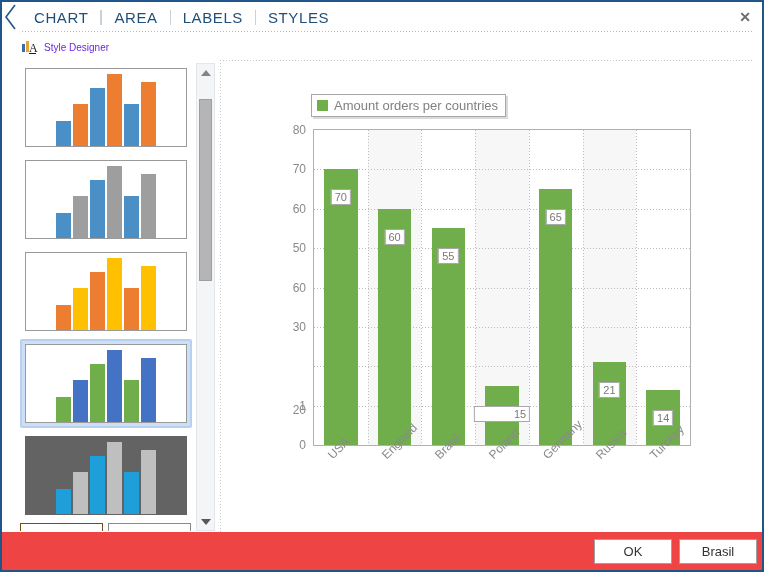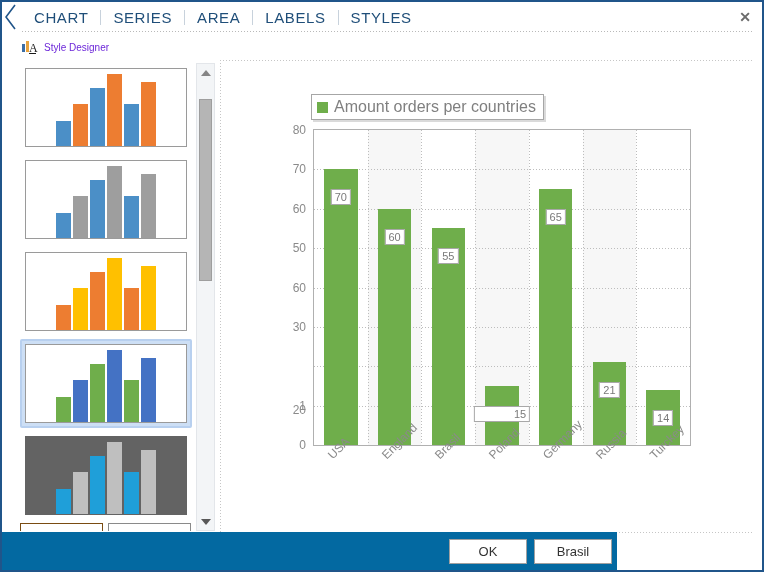--- a/index.html
+++ b/index.html
@@ -141,21 +141,21 @@
   .legend{
     position:absolute;left:85px;top:28px;
     background:#ffffff;
     border:1px solid #a6a6a6;
     box-shadow:2px 2px 0 rgba(150,150,150,0.35);
     padding:3px 7px 3px 5px;
     display:flex;align-items:center;gap:6px;
     cursor:pointer;
   }
   .legend-swatch{width:11px;height:11px;background:#6fae4b;display:block;}
-  .legend-text{font-size:16px;color:#808080;white-space:nowrap;}
+  .legend-text{font-size:13px;color:#808080;white-space:nowrap;}
   .plot{
     position:absolute;left:87px;top:63px;width:378px;height:317px;
     border:1px solid #b0b0b0;
     box-sizing:border-box;
     background:#ffffff;
     overflow:hidden;
   }
   .band{
     position:absolute;top:0;height:100%;background:#f7f7f7;
   }
@@ -187,22 +187,22 @@
   .yticks{position:absolute;left:52px;top:63px;width:28px;height:317px;}
   .xlabel{
     position:absolute;
     font-size:12px;color:#8a8a8a;
     transform-origin:left top;
     transform:rotate(-45deg);
     white-space:nowrap;
   }
   
   .footer{
-    position:absolute;left:0;bottom:0;width:615px;height:38px;
-    background:#0369a1;
+    position:absolute;left:0;bottom:0;width:760px;height:38px;
+    background:#ef4444;
   }
   .btn{
     position:absolute;top:7px;
     box-sizing:border-box;
     height:25px;width:78px;
     background:#ffffff;
     border:1px solid #a0a0a0;
     font-size:13px;color:#333333;
     cursor:pointer;
     font-family:"Liberation Sans", sans-serif;
@@ -217,21 +217,20 @@
 
   <div class="tabbar">
 
     <svg class="chev" viewBox="0 0 16 26">
       <polyline points="11,1 2,13 11,25" fill="none" stroke="#20558a" stroke-width="1.6"></polyline>
     </svg>
 
     <div class="tabs">
       <div class="tab">CHART</div>
       <div class="tabsep"></div>
-      <div class="tab">SERIES</div>
       <div class="tabsep"></div>
       <div class="tab">AREA</div>
       <div class="tabsep"></div>
       <div class="tab">LABELS</div>
       <div class="tabsep"></div>
       <div class="tab">STYLES</div>
     </div>
 
     <div class="closebtn">✕</div>
   </div>

